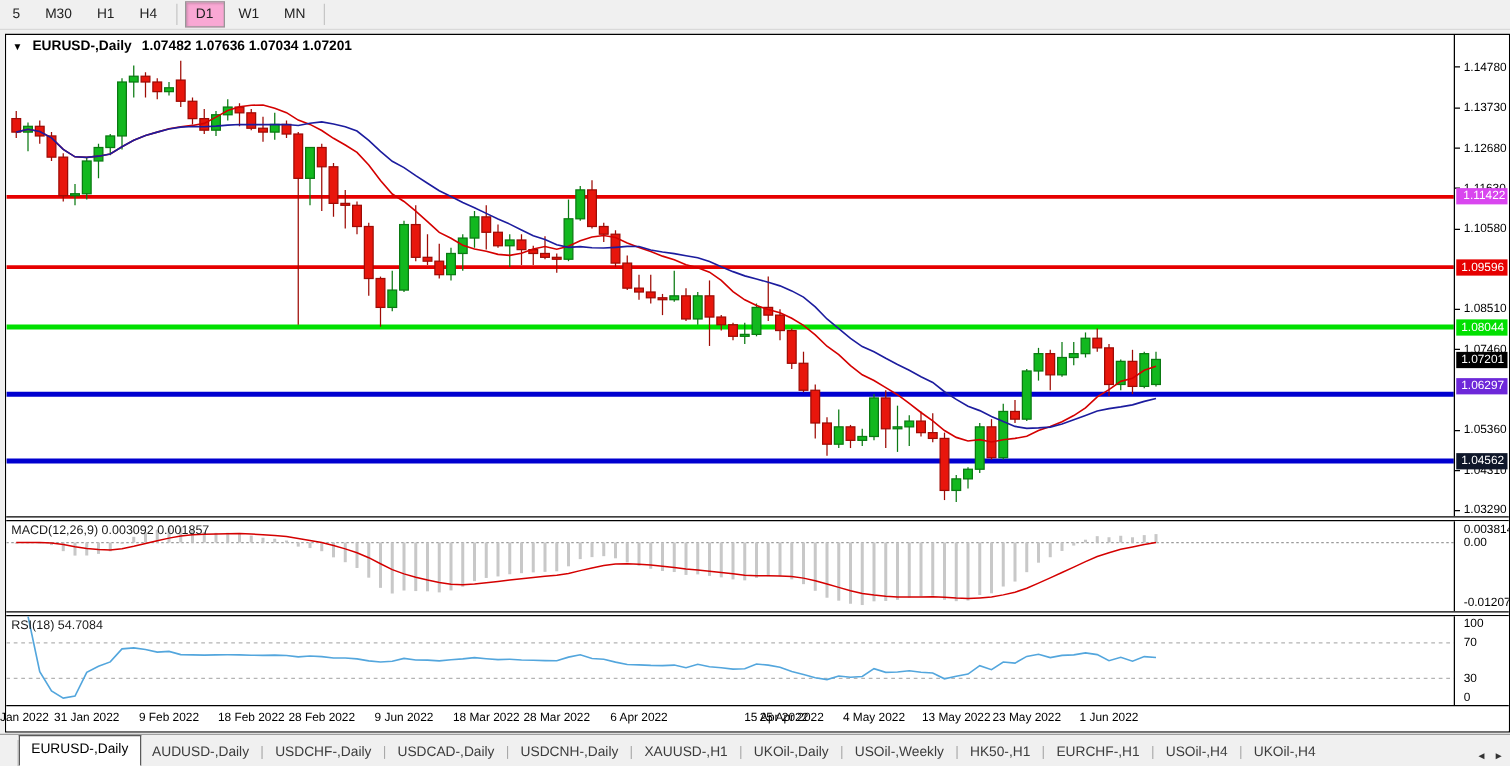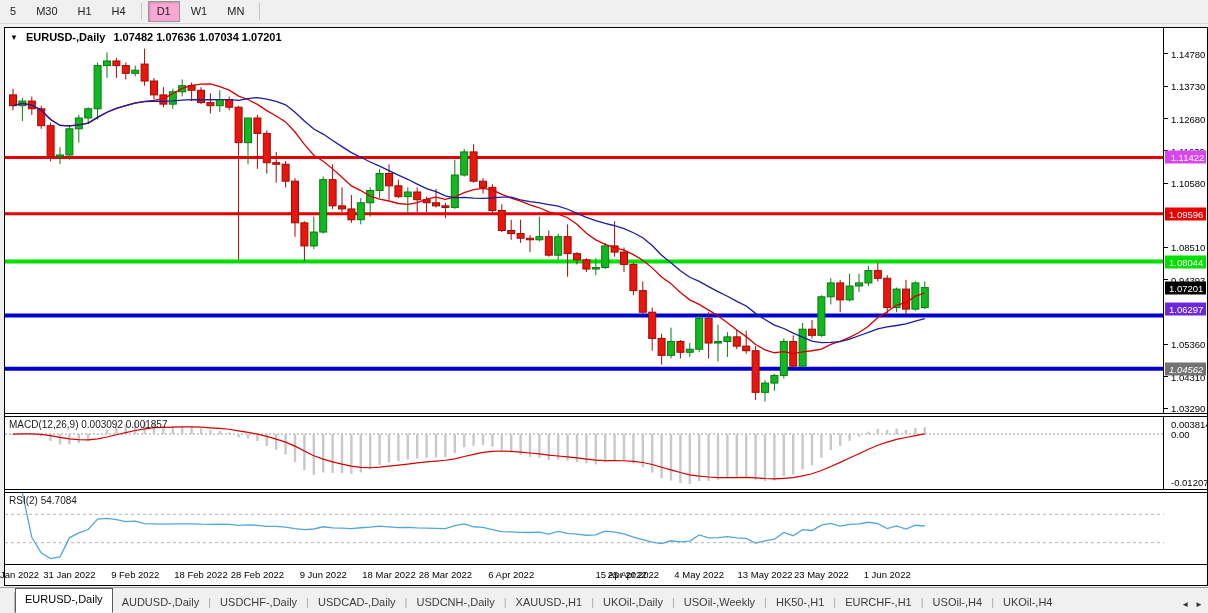--- a/index.html
+++ b/index.html
@@ -293,32 +293,32 @@
         <div class="tick-label" style="top: 58.2586px;">1.13730</div>
         <div class="tick-dash" style="top: 90.1245px;"></div>
         <div class="tick-label" style="top: 90.6245px;">1.12680</div>
         <div class="tick-dash" style="top: 122.49px;"></div>
         <div class="tick-label" style="top: 122.99px;">1.11630</div>
         <div class="tick-dash" style="top: 154.856px;"></div>
         <div class="tick-label" style="top: 155.356px;">1.10580</div>
         <div class="tick-dash" style="top: 218.663px;"></div>
         <div class="tick-label" style="top: 219.163px;">1.08510</div>
         <div class="tick-dash" style="top: 251.029px;"></div>
-        <div class="tick-label" style="top: 251.529px;">0.94393</div>
+        <div class="tick-label" style="top: 251.529px;">1.07460</div>
         <div class="tick-dash" style="top: 315.761px;"></div>
         <div class="tick-label" style="top: 316.261px;">1.05360</div>
         <div class="tick-dash" style="top: 348.127px;"></div>
         <div class="tick-label" style="top: 348.627px;">1.04310</div>
         <div class="tick-dash" style="top: 379.568px;"></div>
         <div class="tick-label" style="top: 380.068px;">1.03290</div>
         <div class="price-badge" style="top: 129.402px; background: #d946ef; text-align: center;">1.11422</div>
         <div class="price-badge" style="top: 185.688px; background: rgb(230, 0, 0);">1.09596</div>
         <div class="price-badge" style="top: 233.528px; background: rgb(0, 224, 0);">1.08044</div>
         <div class="price-badge" style="top: 281px; background: #6d28d9;">1.06297</div>
-        <div class="price-badge" style="top: 340.859px; background: #737373; font-style: italic;">1.04562</div>
+        <div class="price-badge" style="top: 340.859px; background: #0f172a;">1.04562</div>
         <div class="price-badge" style="top: 259.513px; background: rgb(0, 0, 0);">1.07201</div>
       </div>
   </div>
 
   <div class="panel" id="macd-panel">
     <div class="ind-label">MACD(12,26,9) 0.003092 0.001857</div>
     <div class="plot" id="macd-plot">
         <svg width="1159" height="72">
           <line x1="0" y1="17.02635145656199" x2="1159" y2="17.02635145656199" stroke="#9a9a9a" stroke-width="1" stroke-dasharray="2,2"></line>
           <rect x="6.8" y="17.02635145656199" width="2.4" height="1" fill="#c8c8c8"></rect>
@@ -423,27 +423,33 @@
         </svg>
       </div>
     <div class="axis" id="macd-axis">
         <div class="tick-label" style="top: 7px;">0.003814</div>
         <div class="tick-label" style="top: 17.0264px;">0.00</div>
         <div class="tick-label" style="top: 65px;">-0.012072</div>
       </div>
   </div>
 
   <div class="panel" id="rsi-panel">
-    <div class="ind-label">RSI(2) 54.7084</div>
+    <div class="ind-label">RSI(18) 54.7084</div>
     <div class="plot" id="rsi-plot">
         <svg width="1159" height="71">
           <line x1="0" y1="21.3" x2="1159" y2="21.3" stroke="#b4b4b4" stroke-width="1" stroke-dasharray="3,3"></line>
           <line x1="0" y1="49.699999999999996" x2="1159" y2="49.699999999999996" stroke="#b4b4b4" stroke-width="1" stroke-dasharray="3,3"></line>
           <polyline points="17.4,0 26.8,44.37500000000049 36.2,59.78947368421018 45.6,65.53846153846135 55,63.9 64.4,44.842105263157976 73.8,39.9375 83.2,36.514285714285826 92.60000000000001,26.08163265306128 102,25.30693069306934 111.4,26.625000000000075 120.80000000000001,28.660550458715626 130.2,28.14414414414412 139.6,30.68644067796611 149,30.92158133506158 158.4,31.088715682867505 167.8,30.903665911239177 177.20000000000002,30.804933275156923 186.6,30.908387968590837 196,31.202549656821688 205.4,31.281010951197867 214.8,31.148742758308945 224.20000000000002,31.374294581908377 233.60000000000002,32.45501827961035 243,31.805169639692615 252.4,32.32637626136163 261.8,33.35078975494367 271.2,33.40723090083417 280.6,34.06318991837964 290,35.69175200540421 299.40000000000003,36.59920795821298 308.8,36.00134175154311 318.2,33.75783201751819 327.6,34.9669400413521 337,35.114549541088756 346.40000000000003,35.66021912197554 355.8,34.765595536128906 365.2,34.095653331392754 374.6,33.14973189667094 384,33.9546863572829 393.40000000000003,34.68248495221982 402.8,34.370828704013725 412.2,34.95223194009997 421.6,35.19703342021729 431,35.456974391348446 440.40000000000003,35.59538528869151 449.8,32.714291555650334 459.20000000000005,30.796831297810133 468.6,33.77323080145954 478,34.387768058815844 487.40000000000003,36.676032956694804 496.8,38.56790546962741 506.20000000000005,38.86139508468036 515.6,39.32443460489625 525,39.487416168983344 534.4,39.05460246199827 543.8000000000001,41.16745200132094 553.2,38.43018340716721 562.6,40.43634034554286 572,41.15621273445979 581.4,42.25007543424676 590.8000000000001,41.97394005785914 600.2,38.20888253703173 609.6,39.08960820384065 619,40.83465626929936 628.4,44.18985355047228 637.8000000000001,46.59707207928531 647.2,49.16125803555214 656.6,50.65121751234075 666,47.778993277448116 675.4,48.83191675820286 684.8000000000001,48.15999479535476 694.2,41.94451167546065 703.6,44.85190135858885 713,44.55184319758797 722.4,43.60928220793782 731.8000000000001,44.80302196997165 741.2,45.40369510541498 750.6,50.05780299420603 760,47.97040746506924 769.4,46.23997754377111 778.8000000000001,39.48996317680276 788.2,42.72294487695179 797.6,36.648741320675846 807,37.503533596199084 816.4,32.12328242408584 825.8000000000001,30.430775086869488 835.2,33.06178450230902 844.6,31.274667834883857 854,30.87526651189778 863.4,29.265308412418264 872.8000000000001,30.68040070733586 882.2,35.593334045602916 891.6,32.86921359753965 901,35.99483620485122 910.4000000000001,32.269670772334564 919.8000000000001,33.016729486308634" fill="none" stroke="#53a6dd" stroke-width="1.3"></polyline>
         </svg>
+      </div>
+    <div class="axis" id="rsi-axis">
+        <div class="tick-label" style="top: 6px;">100</div>
+        <div class="tick-label" style="top: 21.3px;">70</div>
+        <div class="tick-label" style="top: 49.7px;">30</div>
+        <div class="tick-label" style="top: 65px;">0</div>
       </div>
   </div>
 
   <div id="date-axis">
       <div class="date-label" style="left: 8px;">21 Jan 2022</div>
       <div class="date-label" style="left: 64.4px;">31 Jan 2022</div>
       <div class="date-label" style="left: 130.2px;">9 Feb 2022</div>
       <div class="date-label" style="left: 196px;">18 Feb 2022</div>
       <div class="date-label" style="left: 252.4px;">28 Feb 2022</div>
       <div class="date-label" style="left: 318.2px;">9 Jun 2022</div>

